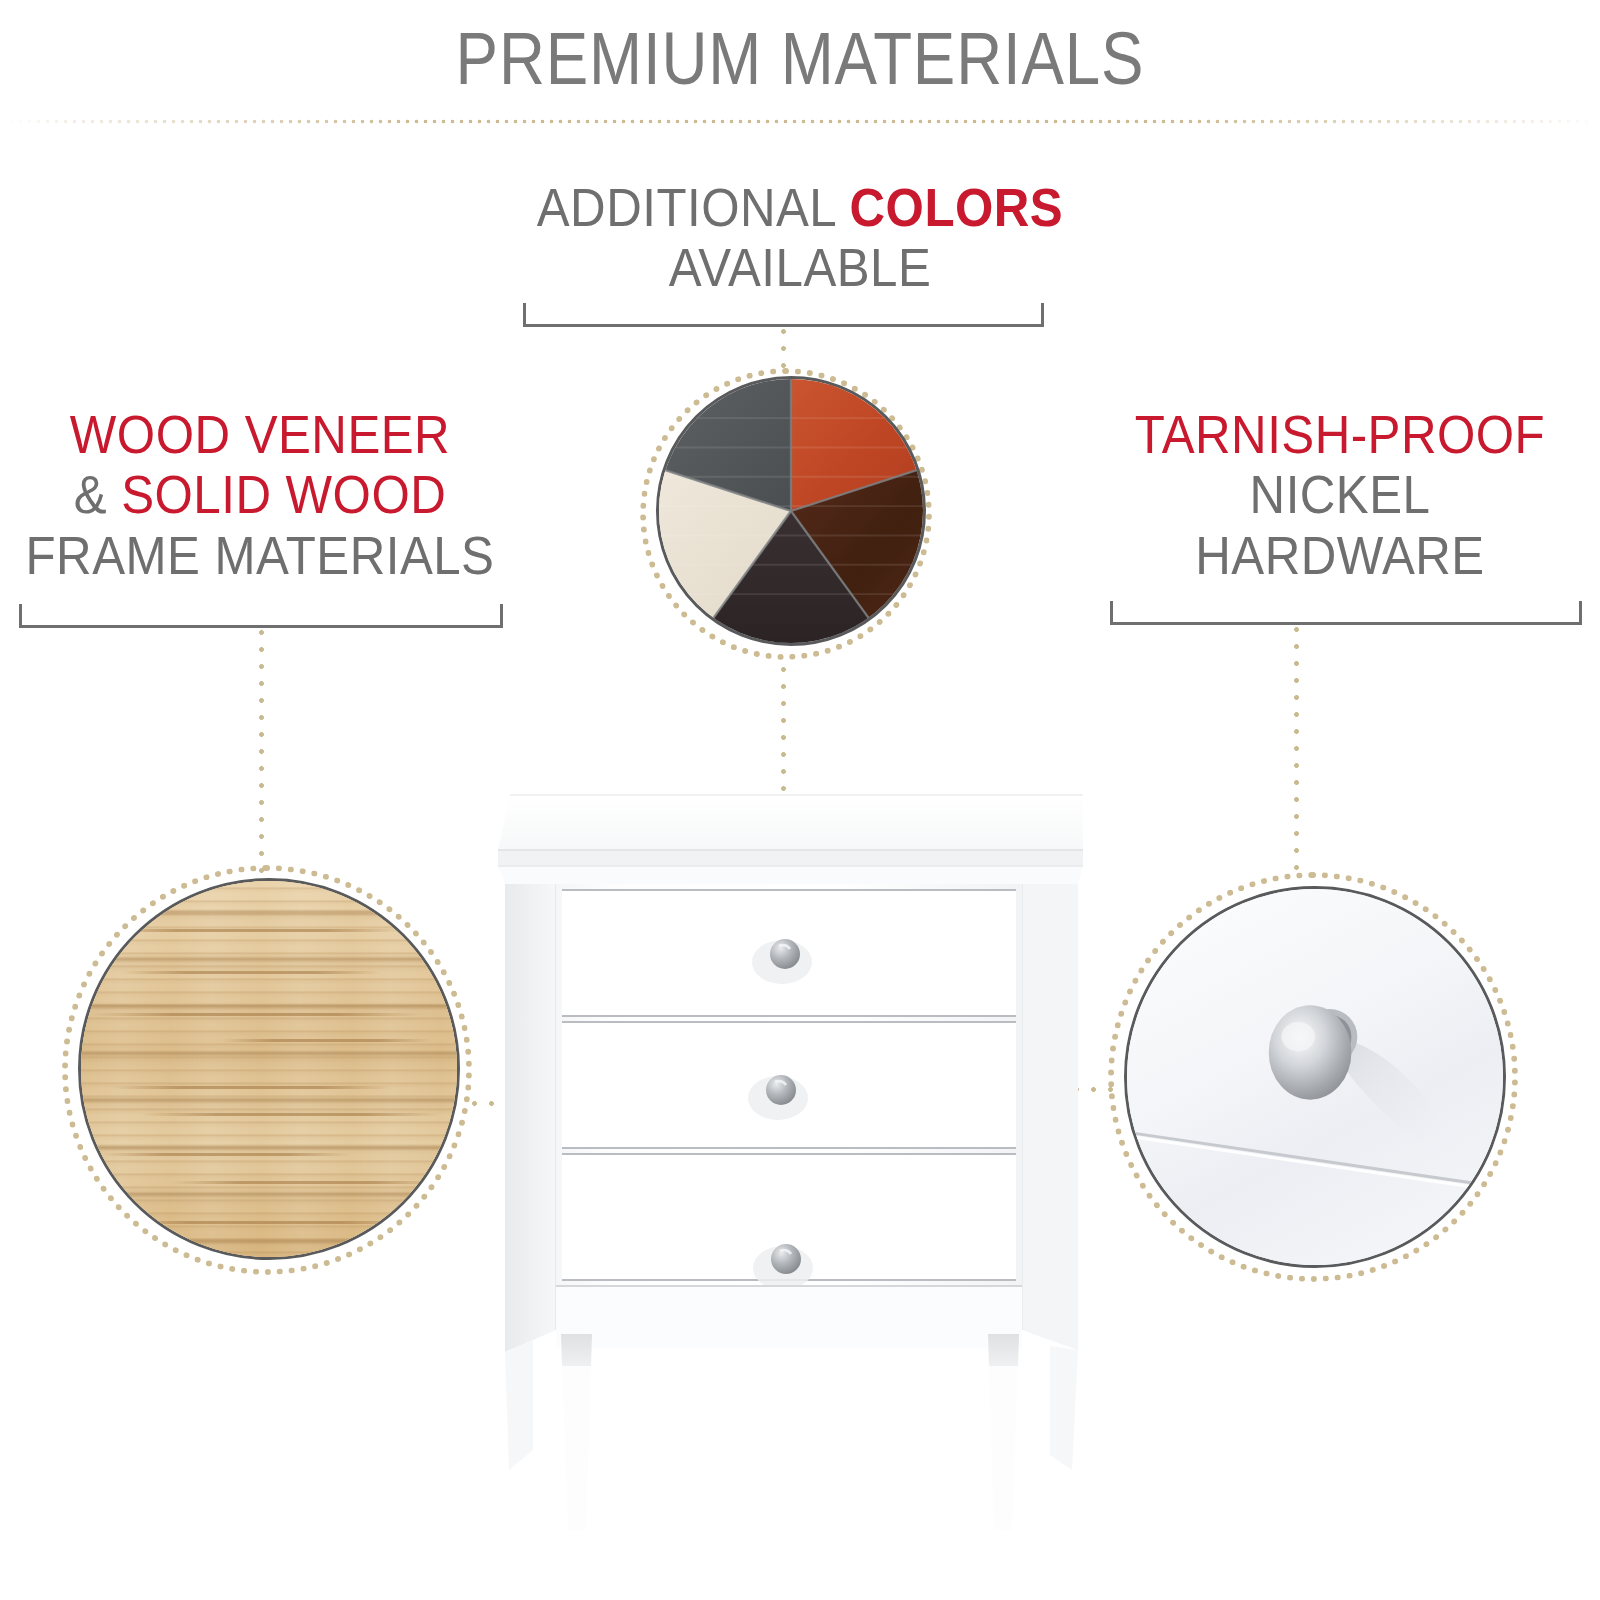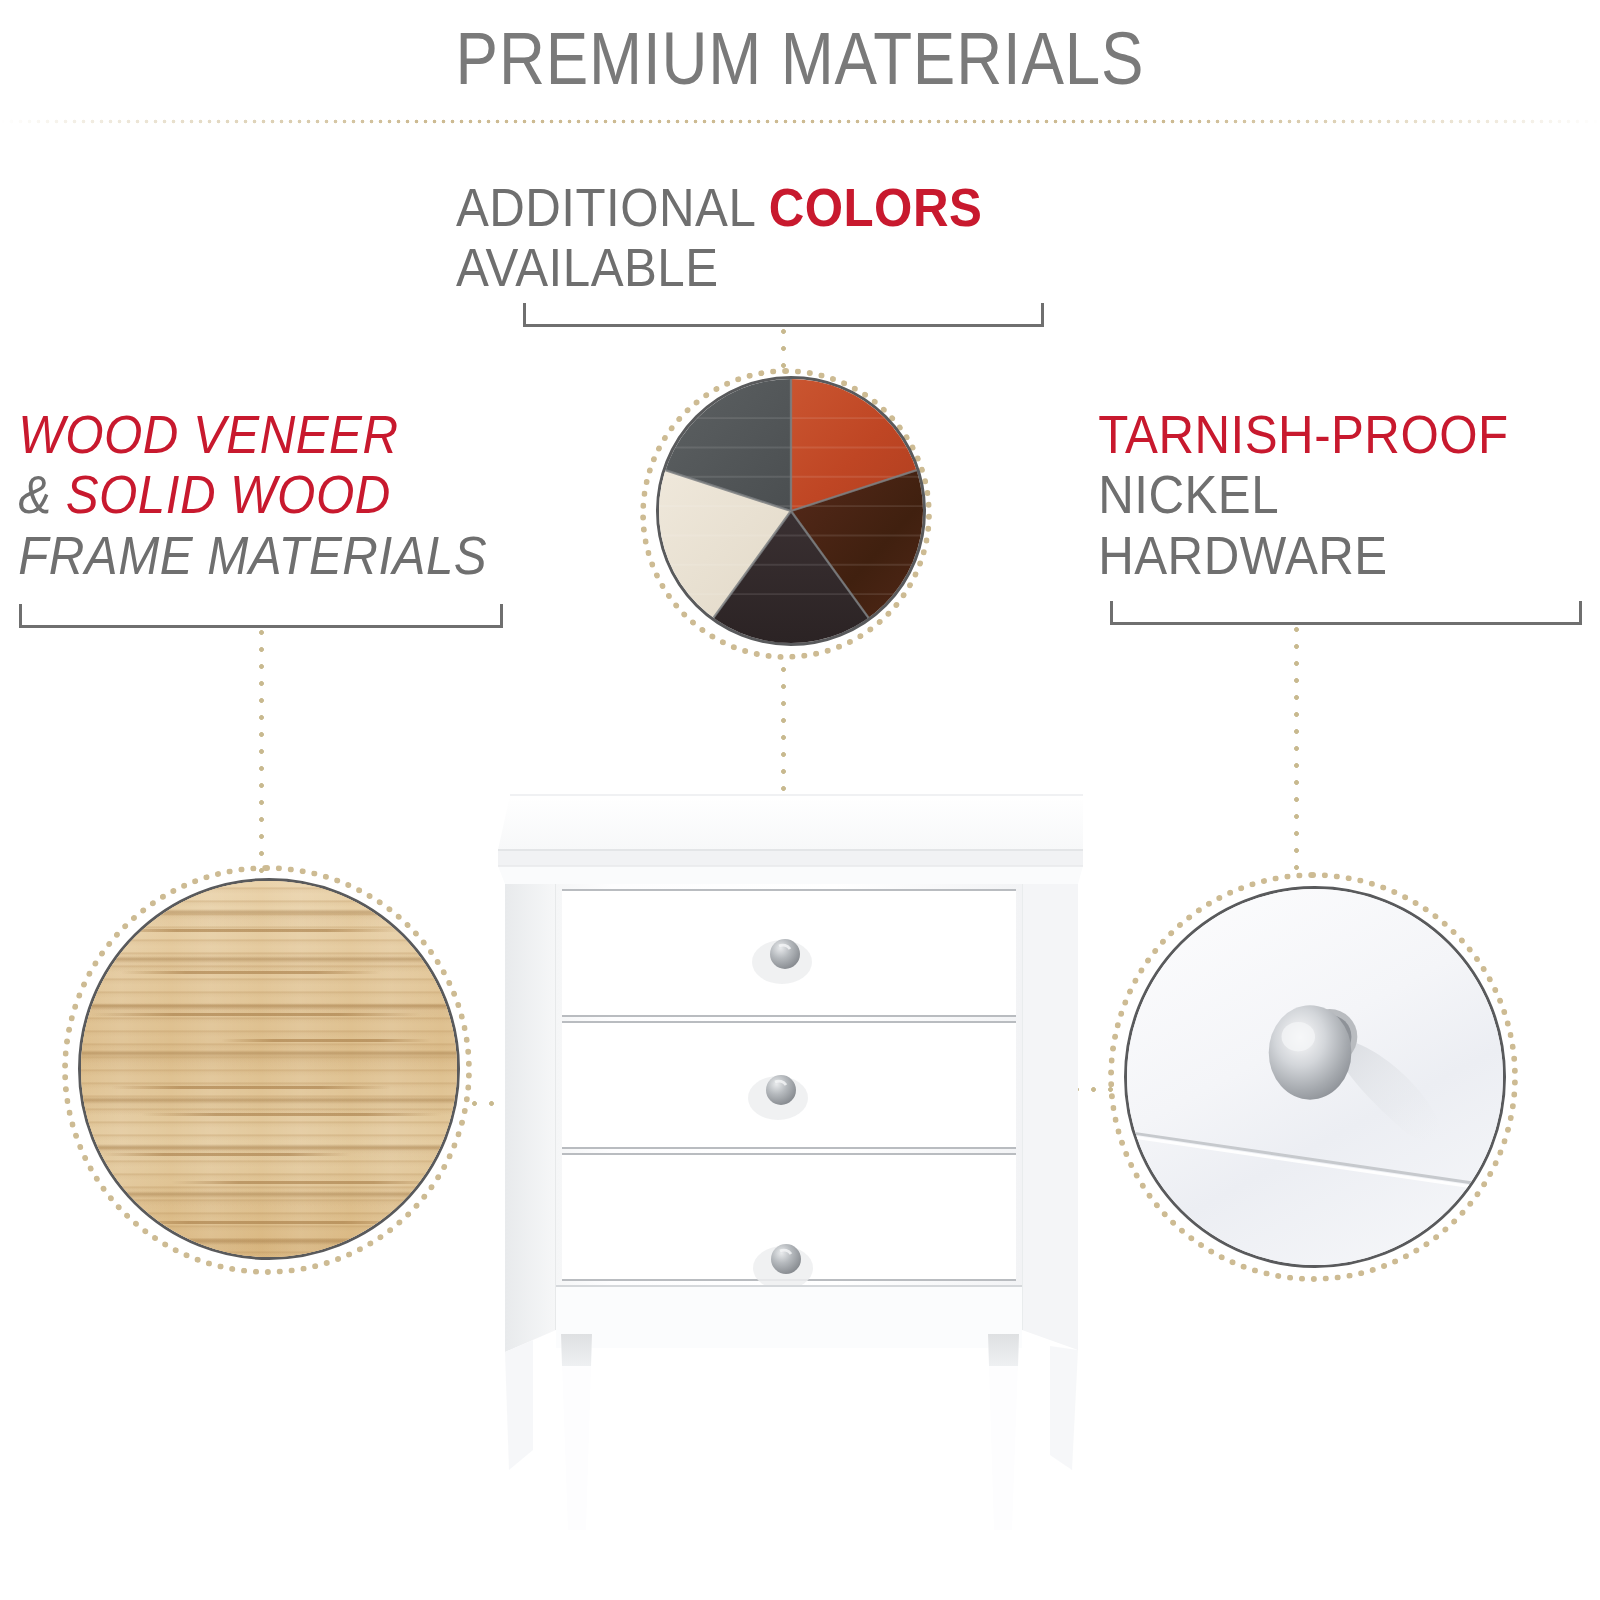--- a/index.html
+++ b/index.html
@@ -43,20 +43,21 @@
     background-image: radial-gradient(circle at 2.5px 3.5px, #cdbb93 1.6px, rgba(205,187,147,0) 2.1px);
     background-size: 9px 7px;
     background-repeat: repeat-x;
     -webkit-mask-image: linear-gradient(to right, rgba(0,0,0,0) 0%, rgba(0,0,0,.25) 5%, rgba(0,0,0,1) 26%, rgba(0,0,0,1) 74%, rgba(0,0,0,.25) 95%, rgba(0,0,0,0) 100%);
             mask-image: linear-gradient(to right, rgba(0,0,0,0) 0%, rgba(0,0,0,.25) 5%, rgba(0,0,0,1) 26%, rgba(0,0,0,1) 74%, rgba(0,0,0,.25) 95%, rgba(0,0,0,0) 100%);
   }
 
   
   .callout-label {
     position: absolute;
+    text-align: center;
     line-height: 1.14;
     white-space: nowrap;
   }
   .callout-line {
     font-size: 53px;
     letter-spacing: 0.5px;
     font-weight: 400;
     color: #6f6f6f;
     transform: scaleX(0.93);
   }
@@ -222,21 +223,21 @@
         <line x1="135" y1="135" x2="55.1" y2="245.1"></line>
         <line x1="135" y1="135" x2="5.7" y2="93.0"></line>
       </g>
     </svg>
   </div>
 </div>
 
 <div class="dots-v" style="left:780px; top:665px; height:158px;"></div>
 <div class="red-dot" style="left:775px; top:815px;"></div>
 
-<div class="callout-label" style="left:0px; top:405px; width:520px;font-style:italic;">
+<div class="callout-label" style="left:0px; top:405px; width:520px;">
   <div class="callout-line">
     <span class="accent">WOOD VENEER</span>
   </div>
   <div class="callout-line">
     <span class="muted">&amp; </span><span class="accent">SOLID WOOD</span>
   </div>
   <div class="callout-line">
     <span class="muted">FRAME MATERIALS</span>
   </div>
 </div>

